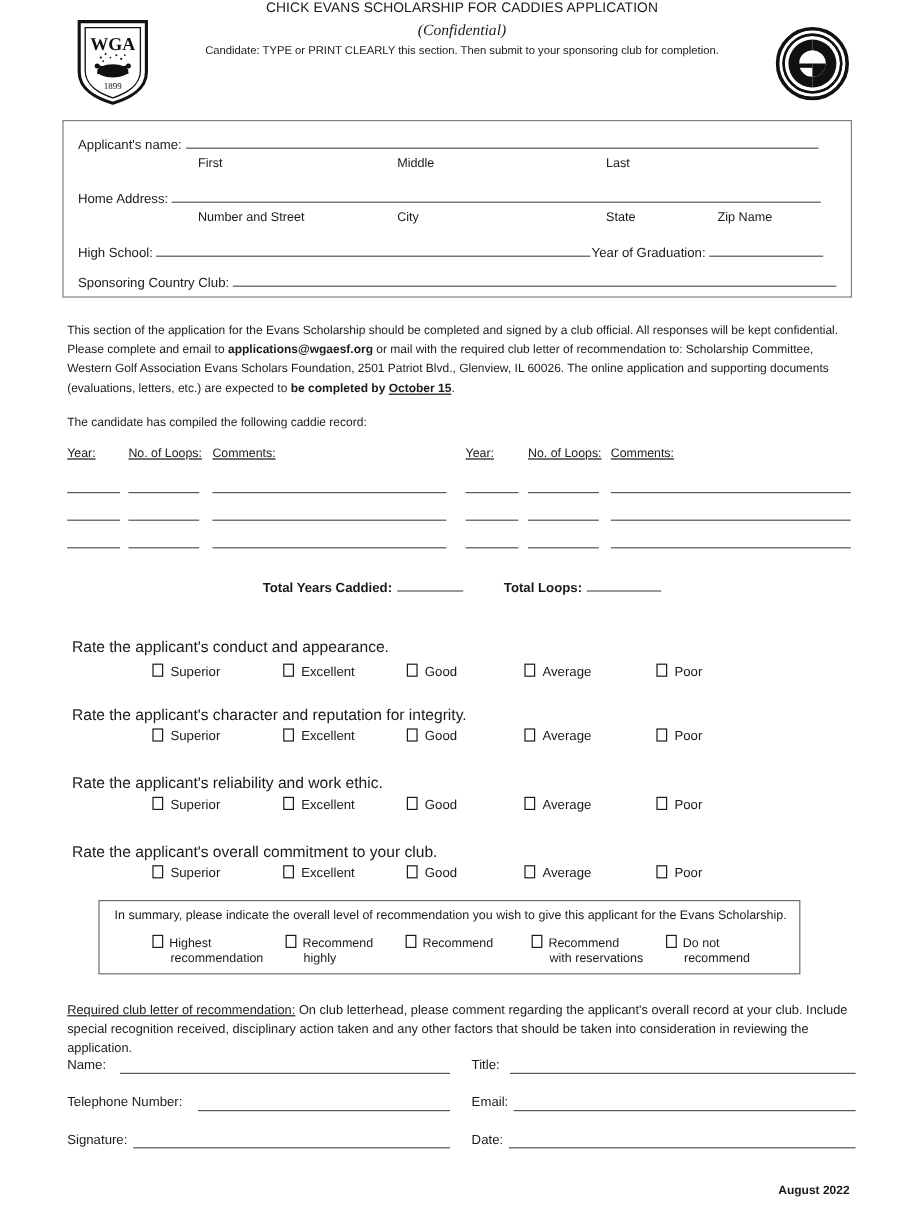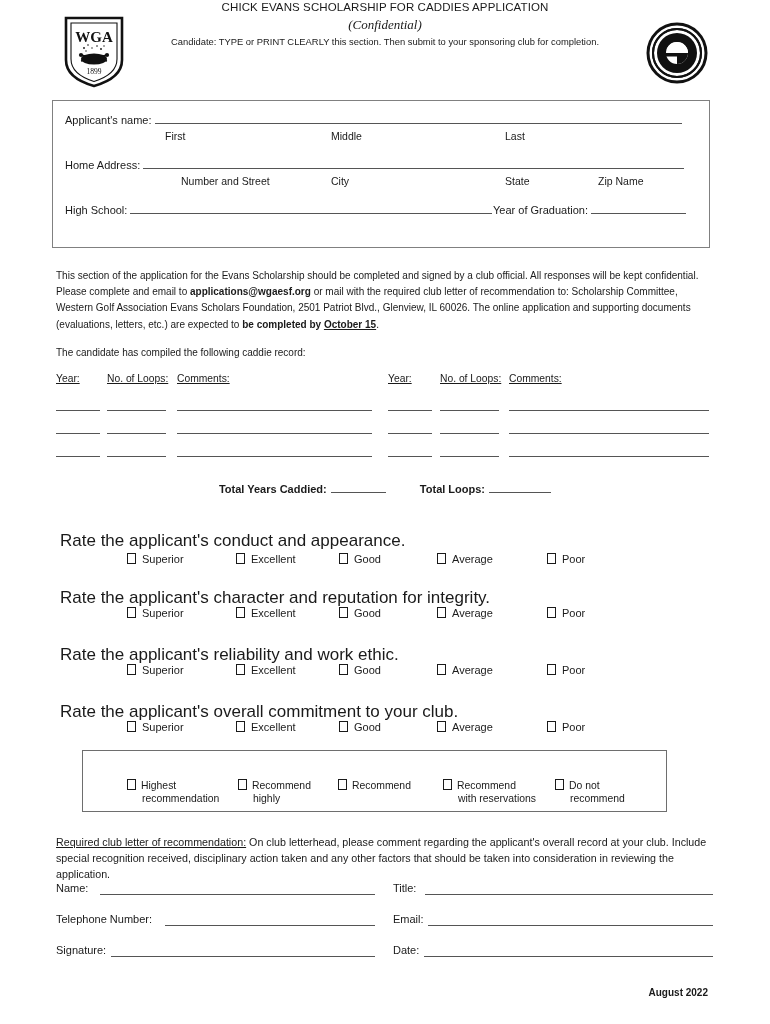--- a/index.html
+++ b/index.html
@@ -137,21 +137,21 @@
     display: inline-block;
     border-bottom: 1px solid #555;
     height: 11px;
     vertical-align: baseline;
   }
 
   
   .rate-q {
     position: absolute;
     left: 60px;
-    font-size: 17px;
+    font-size: 13px;
     white-space: nowrap;
   }
   .opt-row {
     position: absolute;
     left: 0;
     width: 770px;
     height: 16px;
   }
   .opt {
     position: absolute;
@@ -282,34 +282,38 @@
       <span class="blank" style="width:527px;"></span>
     </div>
     <div class="sub-label" style="left:112px; top:29px;">First</div>
     <div class="sub-label" style="left:278px; top:29px;">Middle</div>
     <div class="sub-label" style="left:452px; top:29px;">Last</div>
 
     <div class="field-row" style="left:12px; top:56px;">
       <span class="fl">Home Address:</span>
       <span class="blank" style="width:541px;"></span>
     </div>
-    <div class="sub-label" style="left:128px; top:74px;">Number and Street</div>
+    <div class="sub-label" style="left:112px; top:74px;">Number and Street</div>
     <div class="sub-label" style="left:278px; top:74px;">City</div>
     <div class="sub-label" style="left:452px; top:74px;">State</div>
     <div class="sub-label" style="left:545px; top:74px;">Zip Name</div>
 
     <div class="field-row" style="left:12px; top:101px;">
       <span class="fl">High School:</span>
       <span class="blank" style="width:362px;"></span>
     </div>
     <div class="field-row" style="left:440px; top:101px;">
       <span class="fl">Year of Graduation:</span>
       <span class="blank" style="width:95px;"></span>
     </div>
 
+    <div class="field-row" style="left:12px; top:126px;">
+      <span class="fl">Sponsoring Country Club:</span>
+      <span class="blank" style="width:503px;"></span>
+    </div>
   </div>
 
   <div class="para" style="top:268px;">
     <span>This section of the application for the Evans Scholarship should be completed and signed by a club official. All responses will be kept confidential. Please complete and email to </span><b>applications@wgaesf.org</b><span> or mail with the required club letter of recommendation to: Scholarship Committee, Western Golf Association Evans Scholars Foundation, 2501 Patriot Blvd., Glenview, IL 60026. The online application and supporting documents (evaluations, letters, etc.) are expected to </span><b>be completed by </b><b><u>October 15</u></b><span>.</span>
   </div>
 
   <div class="para" style="top:345px;">The candidate has compiled the following caddie record:</div>
 
   <div>
 
@@ -382,20 +386,21 @@
     <div class="opt-row" style="top:721px;">
       <span class="opt" style="left:127px;"><span class="cbox"></span><span>Superior</span></span>
       <span class="opt" style="left:236px;"><span class="cbox"></span><span>Excellent</span></span>
       <span class="opt" style="left:339px;"><span class="cbox"></span><span>Good</span></span>
       <span class="opt" style="left:437px;"><span class="cbox"></span><span>Average</span></span>
       <span class="opt" style="left:547px;"><span class="cbox"></span><span>Poor</span></span>
     </div>
   </div>
 
   <div class="summary-box">
+    <div class="sum-title">In summary, please indicate the overall level of recommendation you wish to give this applicant for the Evans Scholarship.</div>
 
     <div class="sum-opt" style="left:44px;">
       <span class="cbox"></span><span>Highest</span>
       <span class="sum-l2">recommendation</span>
     </div>
     <div class="sum-opt" style="left:155px;">
       <span class="cbox"></span><span>Recommend</span>
       <span class="sum-l2">highly</span>
     </div>
     <div class="sum-opt" style="left:255px;">

